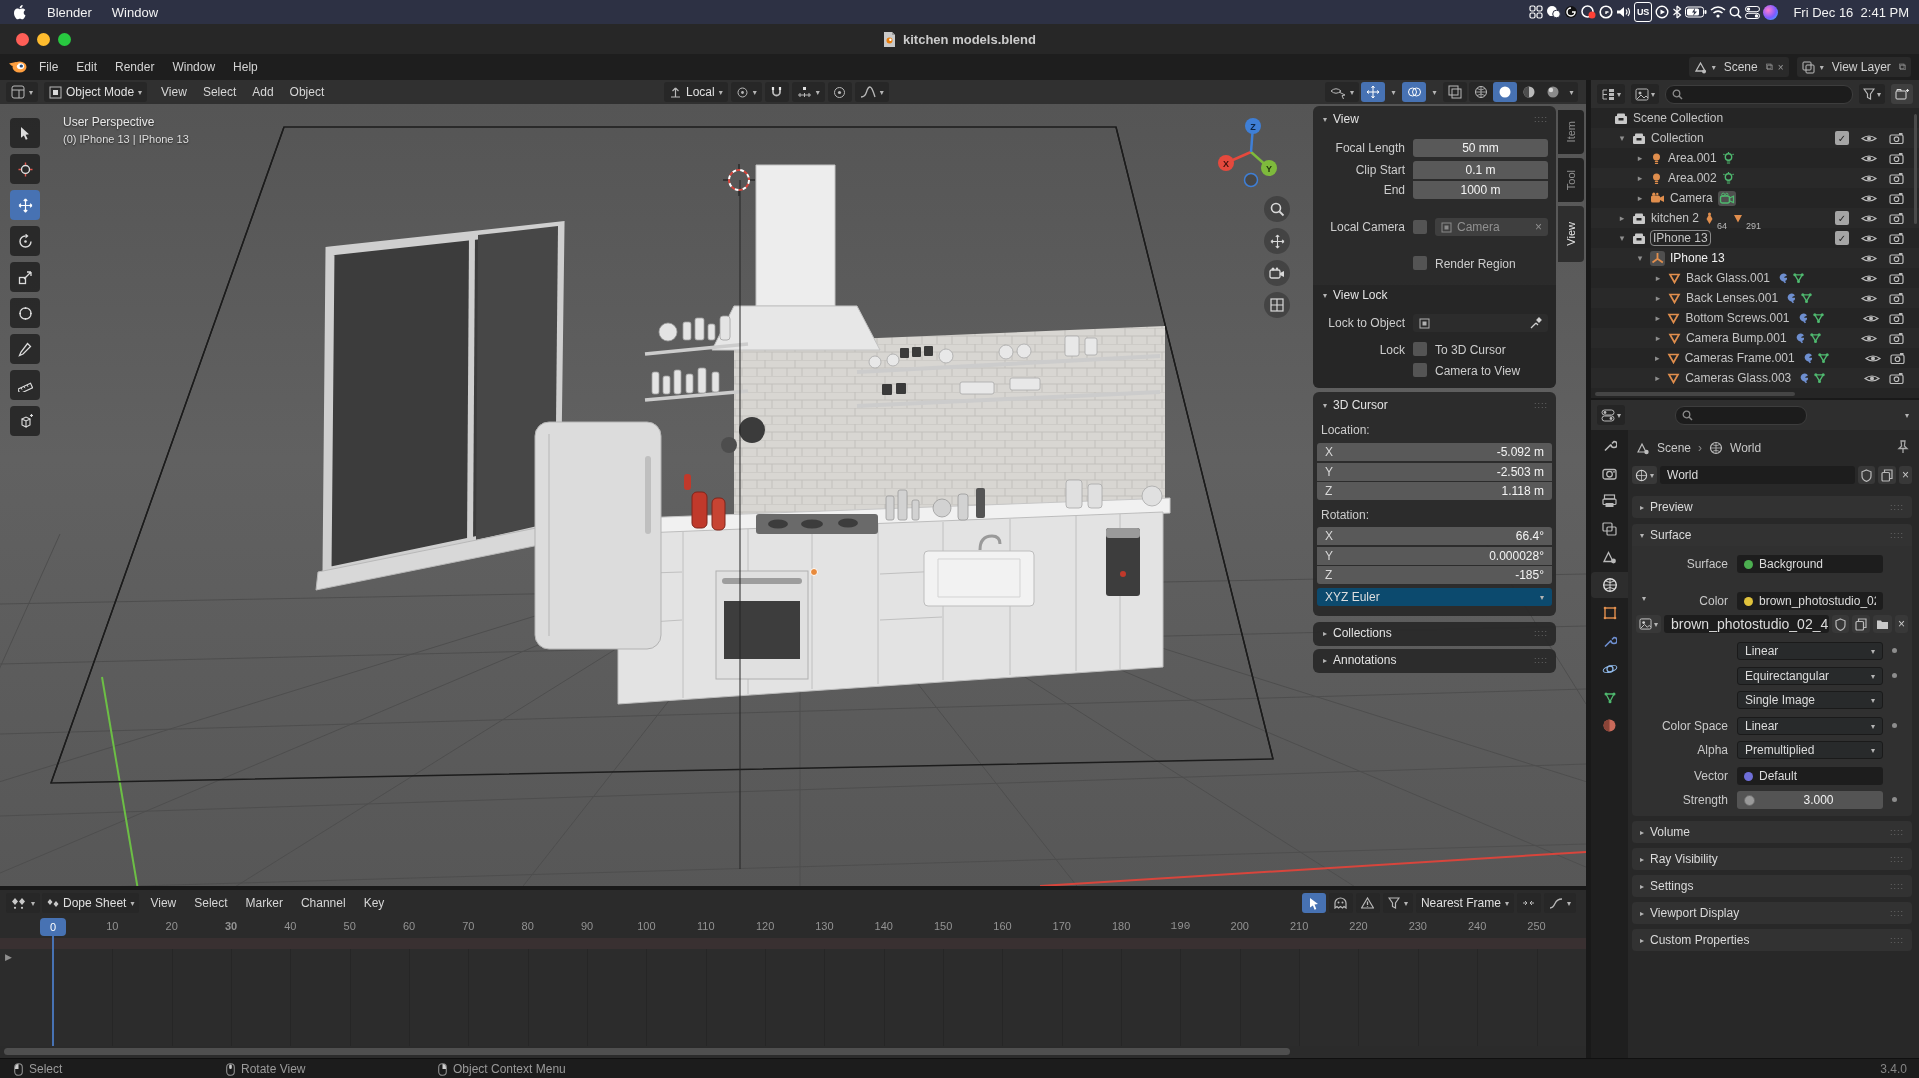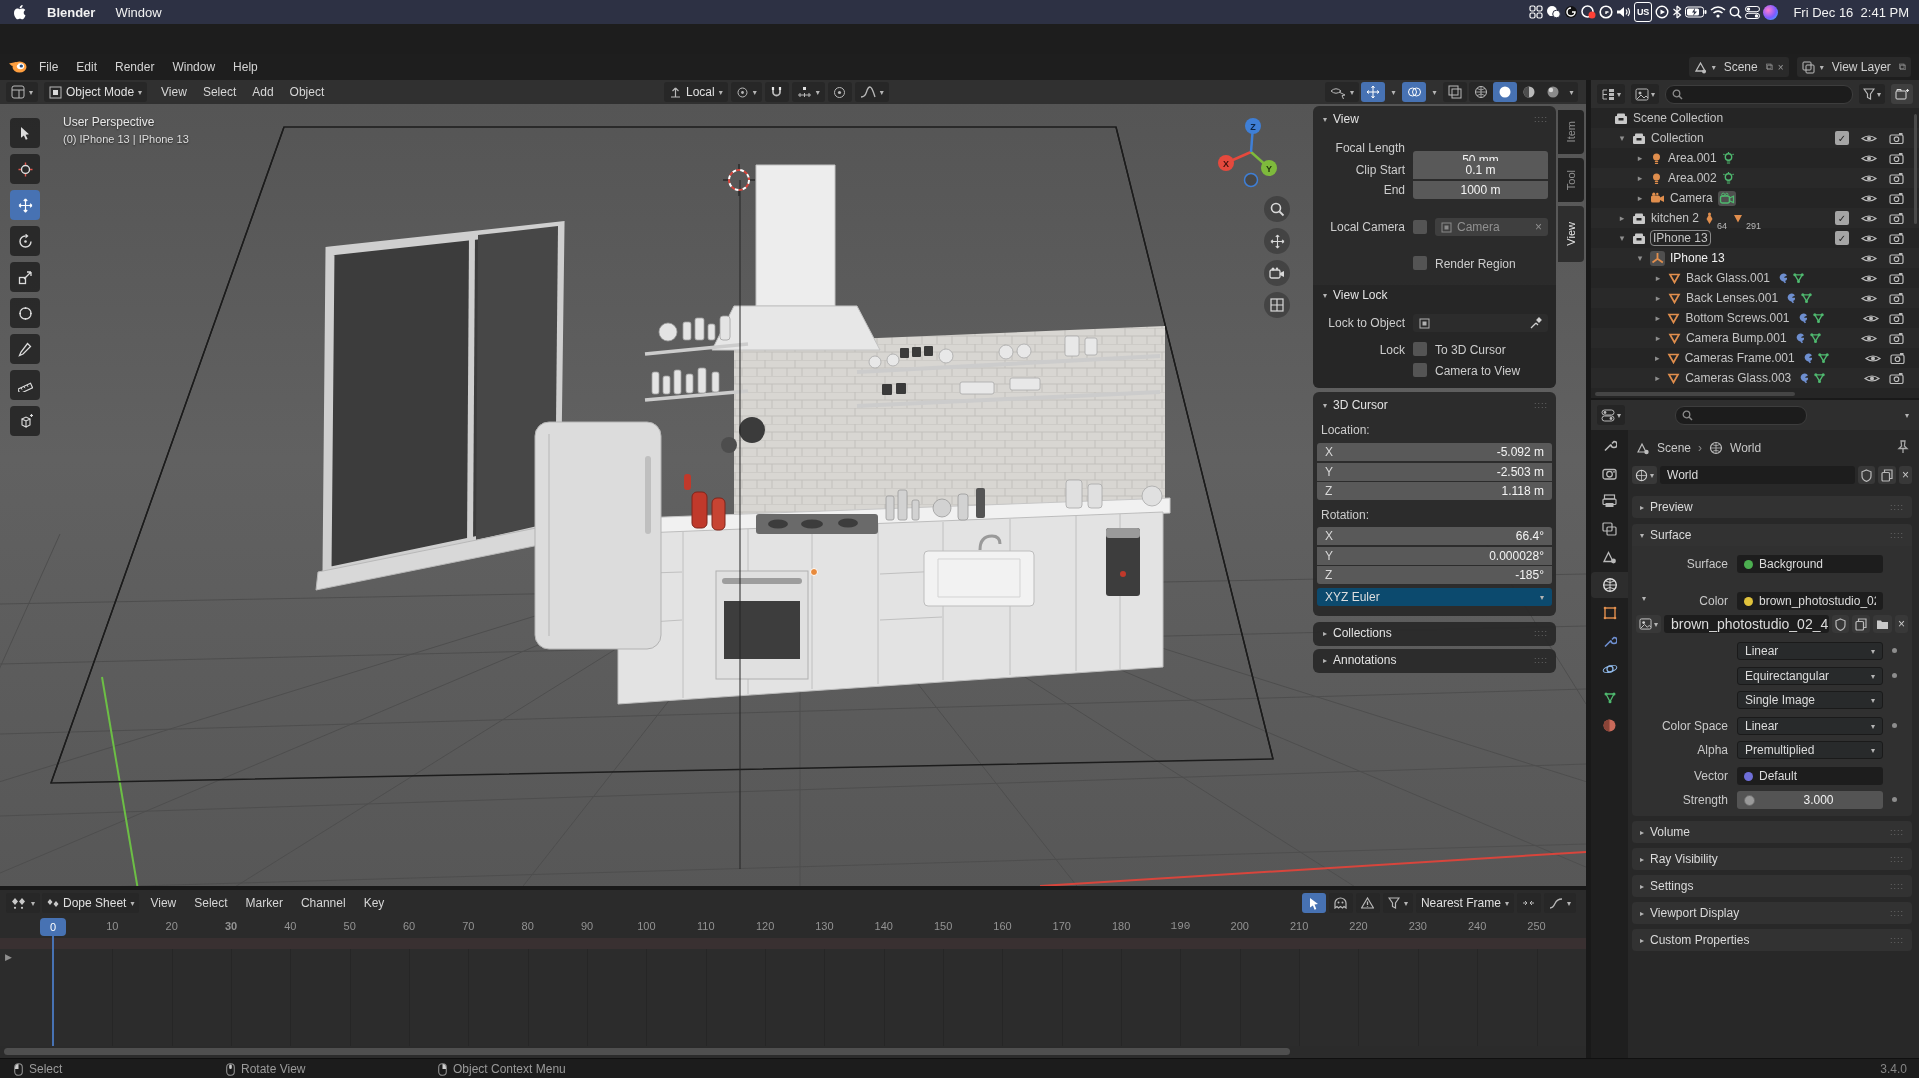--- a/index.html
+++ b/index.html
@@ -118,21 +118,21 @@
 
 <div id="app">
 
   <div id="menubar" class="a">
     <div id="mb-left" class="a f">
       <span class="mbi">
         <svg width="13" height="15" viewBox="0 0 13 15">
             <path d="M9.7 7.9c0-1.8 1.5-2.7 1.6-2.8-.9-1.3-2.2-1.4-2.7-1.5-1.1-.1-2.2.7-2.8.7-.6 0-1.5-.7-2.4-.7C1.6 3.7 0 5.2 0 8c0 1.7.6 3.4 1.4 4.5.7 1 1.3 1.9 2.2 1.8.9 0 1.2-.6 2.3-.6s1.4.6 2.4.6 1.6-.9 2.2-1.9c.7-1.1 1-2.1 1-2.2 0 0-1.8-.7-1.8-2.3zM7.9 2.3C8.4 1.7 8.7.9 8.6 0c-.7 0-1.6.5-2.1 1.1-.5.5-.9 1.4-.8 2.2.8.1 1.7-.4 2.2-1z" fill="#fff"></path>
           </svg>
       </span>
-      <span class="m" style="font-weight:bold">Blender</span>
+      <span class="m" style="font-weight:normal">Blender</span>
       <span class="m">Window</span>
     </div>
     <div id="mb-right" class="a f">
       <span id="mb-icons" class="f" style="gap:3px">
           <span class="mbi">
             <svg width="14" height="14" viewBox="0 0 14 14">
               <rect x="1" y="1" width="5" height="5" rx="1.5" fill="none" stroke="#fff" stroke-width="1.2"></rect>
               <rect x="8" y="1" width="5" height="5" rx="1.5" fill="none" stroke="#fff" stroke-width="1.2"></rect>
               <rect x="1" y="8" width="5" height="5" rx="1.5" fill="none" stroke="#fff" stroke-width="1.2"></rect>
               <rect x="8" y="8" width="5" height="5" rx="1.5" fill="none" stroke="#fff" stroke-width="1.2"></rect>
@@ -209,20 +209,38 @@
               <rect x="0.5" y="7.3" width="14" height="5.2" rx="2.6" fill="none" stroke="#fff"></rect>
               <circle cx="11.5" cy="9.9" r="1.7" fill="#fff"></circle>
             </svg>
           </span>
           <span class="mbi" style="width: 15px; height: 15px; border-radius: 50%; background: radial-gradient(circle at 35% 35%, rgb(255, 123, 209), rgb(123, 91, 255) 55%, rgb(43, 198, 255));"></span>
         </span>
       <span id="mb-clock">Fri Dec 16  2:41 PM</span>
     </div>
   </div>
 
+  <div id="titlebar" class="a">
+    <div class="a f" style="left:16px;top:0;height:30px;gap:8px">
+      <span class="tl" style="background:#ff5f57"></span>
+      <span class="tl" style="background:#febc2e"></span>
+      <span class="tl" style="background:#28c840"></span>
+    </div>
+    <div id="tb-title" class="a f">
+      <span>
+        <svg width="13" height="15" viewBox="0 0 13 15">
+            <path d="M1 0 h8 l3 3 v12 h-11 z" fill="#c9c9c9"></path>
+            <path d="M9 0 l3 3 h-3 z" fill="#9a9a9a"></path>
+            <circle cx="6.5" cy="8.5" r="3" fill="#e87d0d"></circle>
+            <circle cx="7.4" cy="7.8" r="1.2" fill="#fff"></circle>
+          </svg>
+      </span>
+      <span>kitchen models.blend</span>
+    </div>
+  </div>
 
   <div id="topbar" class="a">
     <span class="a" style="left:8px;top:4px">
       <svg width="19" height="17" viewBox="0 0 19 17">
           <ellipse cx="11.5" cy="9" rx="7" ry="5.6" fill="#ff9f3f"></ellipse>
           <ellipse cx="12.5" cy="8.2" rx="3.6" ry="3" fill="#fff"></ellipse>
           <ellipse cx="13.3" cy="8" rx="1.7" ry="1.5" fill="#2a4d7c"></ellipse>
           <path d="M1 5.5 L8 4 L10.5 6.5 L4 8 Z" fill="#ff9f3f"></path>
         </svg>
     </span>
@@ -623,21 +641,21 @@
 
   <div id="npanel" class="a">
 
     <div class="nblock" style="top:0;height:282px">
       <div class="nhead" style="top:6px">
         <span class="caret">▾</span>
           <span>View</span>
       </div>
       <span class="ngrip" style="top:8px">::::</span>
       <span class="nlabel" style="top:35px;left:0;width:92px">Focal Length</span>
-      <span class="nfield" style="top:45px;left:100px;width:135px">50 mm</span>
+      <span class="nfield" style="top:33px;left:100px;width:135px">50 mm</span>
       <span class="nlabel" style="top:57px;left:0;width:92px">Clip Start</span>
       <span class="nfield" style="top:55px;left:100px;width:135px;border-radius:3px 3px 0 0">0.1 m</span>
       <span class="nlabel" style="top:77px;left:0;width:92px">End</span>
       <span class="nfield" style="top:75px;left:100px;width:135px;border-radius:0 0 3px 3px">1000 m</span>
       <span class="nlabel" style="top:114px;left:0;width:92px">Local Camera</span>
       <span class="ncb" style="position:absolute;top:114px;left:100px"></span>
       <span class="nfield" style="top:112px;left:122px;width:113px;background:#3f3f3f;color:#909090;justify-content:flex-start;gap:5px;padding:0 6px;box-sizing:border-box">
         <svg width="11" height="11" viewBox="0 0 11 11">
             <rect x="1" y="1" width="9" height="9" fill="none" stroke="#8a8a8a"></rect>
             <rect x="3.5" y="3.5" width="4" height="4" fill="#8a8a8a"></rect>

